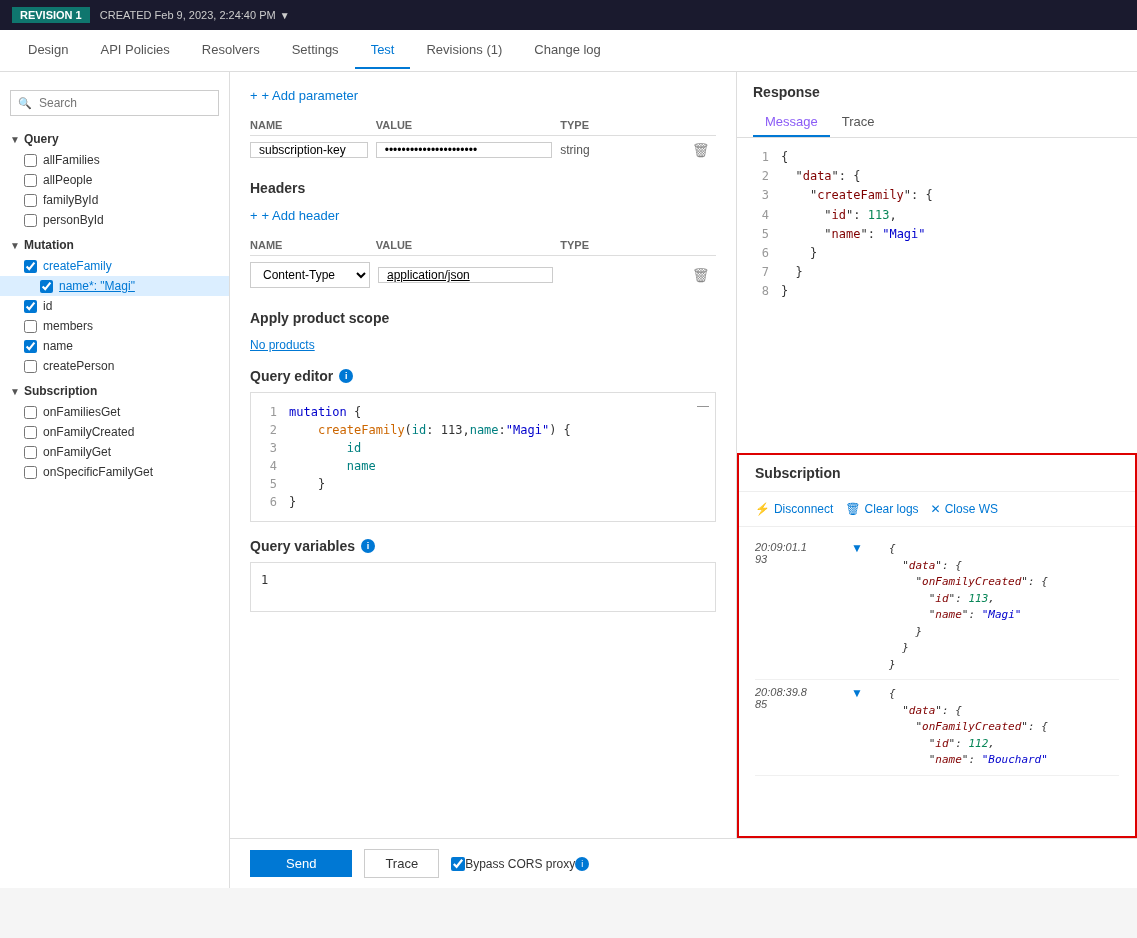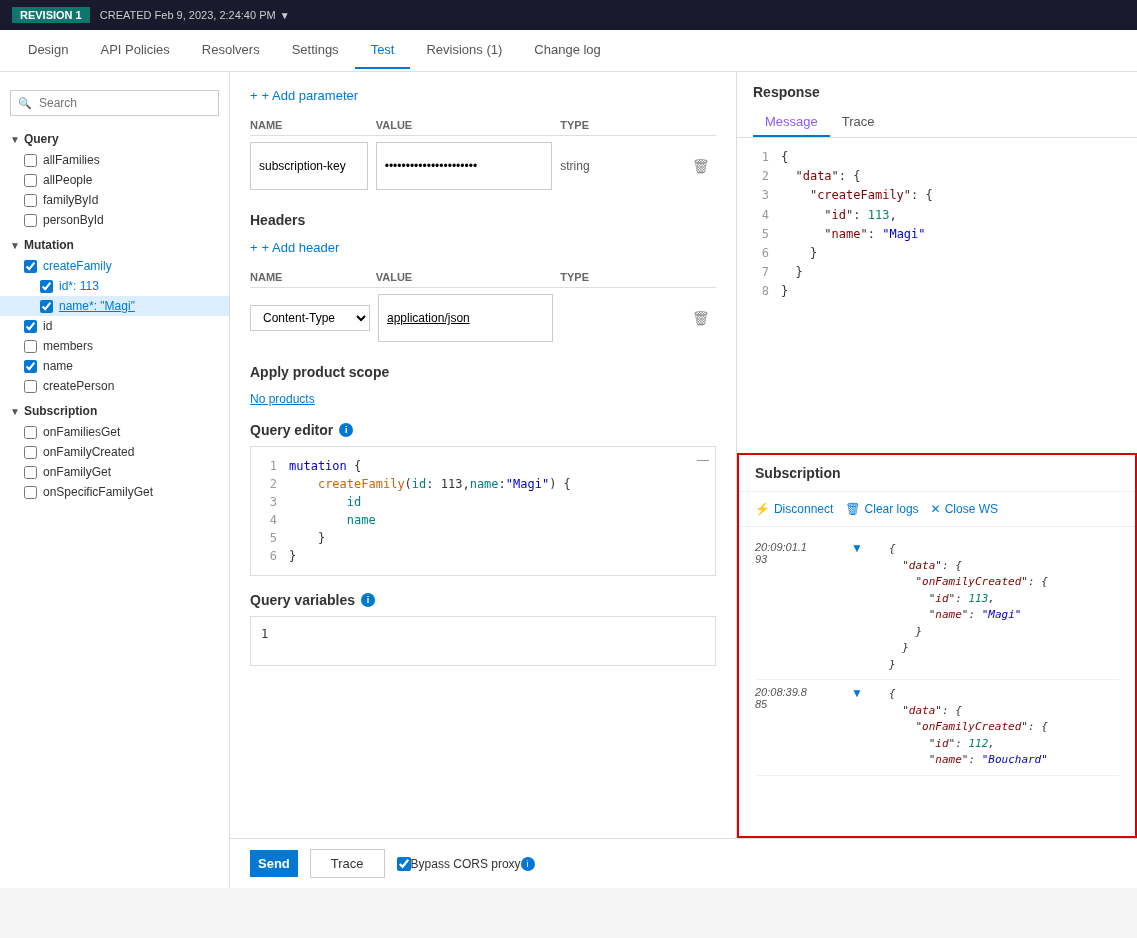--- a/index.html
+++ b/index.html
@@ -41,21 +41,21 @@
     .middle-panel::-webkit-scrollbar { width: 8px; }
     .middle-panel::-webkit-scrollbar-thumb { background: #ccc; }
 
     .section-title { font-size: 14px; font-weight: 600; color: #333; margin-bottom: 12px; }
     .add-link { display: flex; align-items: center; gap: 4px; color: #0078d4; cursor: pointer; font-size: 13px; margin-bottom: 12px; }
 
     .params-table { width: 100%; margin-bottom: 16px; }
     .params-header { display: grid; grid-template-columns: 1fr 1.5fr 1fr 30px; gap: 8px; padding: 4px 0; border-bottom: 1px solid #ddd; }
     .params-header span { font-size: 11px; font-weight: 600; color: #666; text-transform: uppercase; }
     .params-row { display: grid; grid-template-columns: 1fr 1.5fr 1fr 30px; gap: 8px; padding: 6px 0; align-items: center; }
-    .params-row input[type="text"] { width: 100%; padding: 16px 8px; border: 1px solid #ccc; font-size: 12px; }
+    .params-row input[type="text"] { width: 100%; padding: 0 8px; border: 1px solid #ccc; font-size: 12px; }
     .params-row .type-text { font-size: 12px; color: #555; }
     .delete-btn { color: #888; cursor: pointer; font-size: 14px; background: none; border: none; }
 
     .header-select { padding: 4px 8px; border: 1px solid #ccc; font-size: 12px; background: white; min-width: 120px; }
     .header-input { padding: 4px 8px; border: 1px solid #ccc; font-size: 12px; min-width: 160px; text-decoration: underline; }
 
     .apply-scope-section { margin-top: 12px; }
     .no-products { color: #0078d4; font-size: 12px; margin-top: 4px; text-decoration: underline; cursor: pointer; }
 
     .query-editor-section { margin-top: 16px; }
@@ -98,21 +98,21 @@
     .sub-btn { display: flex; align-items: center; gap: 4px; color: #0078d4; cursor: pointer; font-size: 12px; background: none; border: none; padding: 2px 0; }
 
     .subscription-log { overflow-y: auto; flex: 1; padding: 8px 16px; }
     .log-entry { display: flex; gap: 26px; padding: 6px 0; border-bottom: 1px solid #f0f0f0; font-style: italic; }
     .log-time { font-size: 11px; color: #555; min-width: 70px; }
     .log-arrow { color: #0078d4; font-size: 12px; }
     .log-content { font-family: 'Consolas', monospace; font-size: 11px; line-height: 1.5; flex: 1; }
 
     
     .bottom-bar { height: 50px; background: white; border-top: 1px solid #ddd; display: flex; align-items: center; gap: 12px; padding: 0 20px; }
-    .send-btn { background: #0078d4; color: white; border: none; padding: 6px 8px; font-size: 13px; cursor: pointer; font-weight: 700; }
+    .send-btn { background: #0078d4; color: white; border: none; padding: 6px 36px; font-size: 13px; cursor: pointer; font-weight: 400; }
     .trace-btn { background: white; border: 1px solid #ccc; padding: 6px 20px; font-size: 13px; cursor: pointer; color: #333; }
     .bypass-cors { display: flex; align-items: center; gap: 0; font-size: 12px; cursor: pointer; }
     .bypass-cors input[type="checkbox"] { accent-color: #0078d4; width: 14px; height: 14px; }
   </style>
 </head>
 <body>
 
 <div class="top-bar">
   <span class="revision-badge">REVISION 1</span>
   <span class="created-info">
@@ -163,24 +163,20 @@
     </div>
 
     <div class="sidebar-section">
       <div class="sidebar-section-header">
         <span class="chevron">▼</span>
         <span>Mutation</span>
       </div>
       <div class="sidebar-item">
         <input type="checkbox" checked="" style="">
         <label style="color:#0078d4;">createFamily</label>
-      </div>
-      <div class="sidebar-item" style="padding-left: 40px;">
-        <input type="checkbox" checked="" style="">
-        <label style="color:#0078d4;">id*: 113</label>
       </div>
       <div class="sidebar-item" style="padding-left: 40px; background:#dbeeff;">
         <input type="checkbox" checked="" style="">
         <label style="color:#0078d4; text-decoration:underline;">name*: "Magi"</label>
       </div>
       <div class="sidebar-item">
         <input type="checkbox" checked="" style="">
         <label>id</label>
       </div>
       <div class="sidebar-item">

